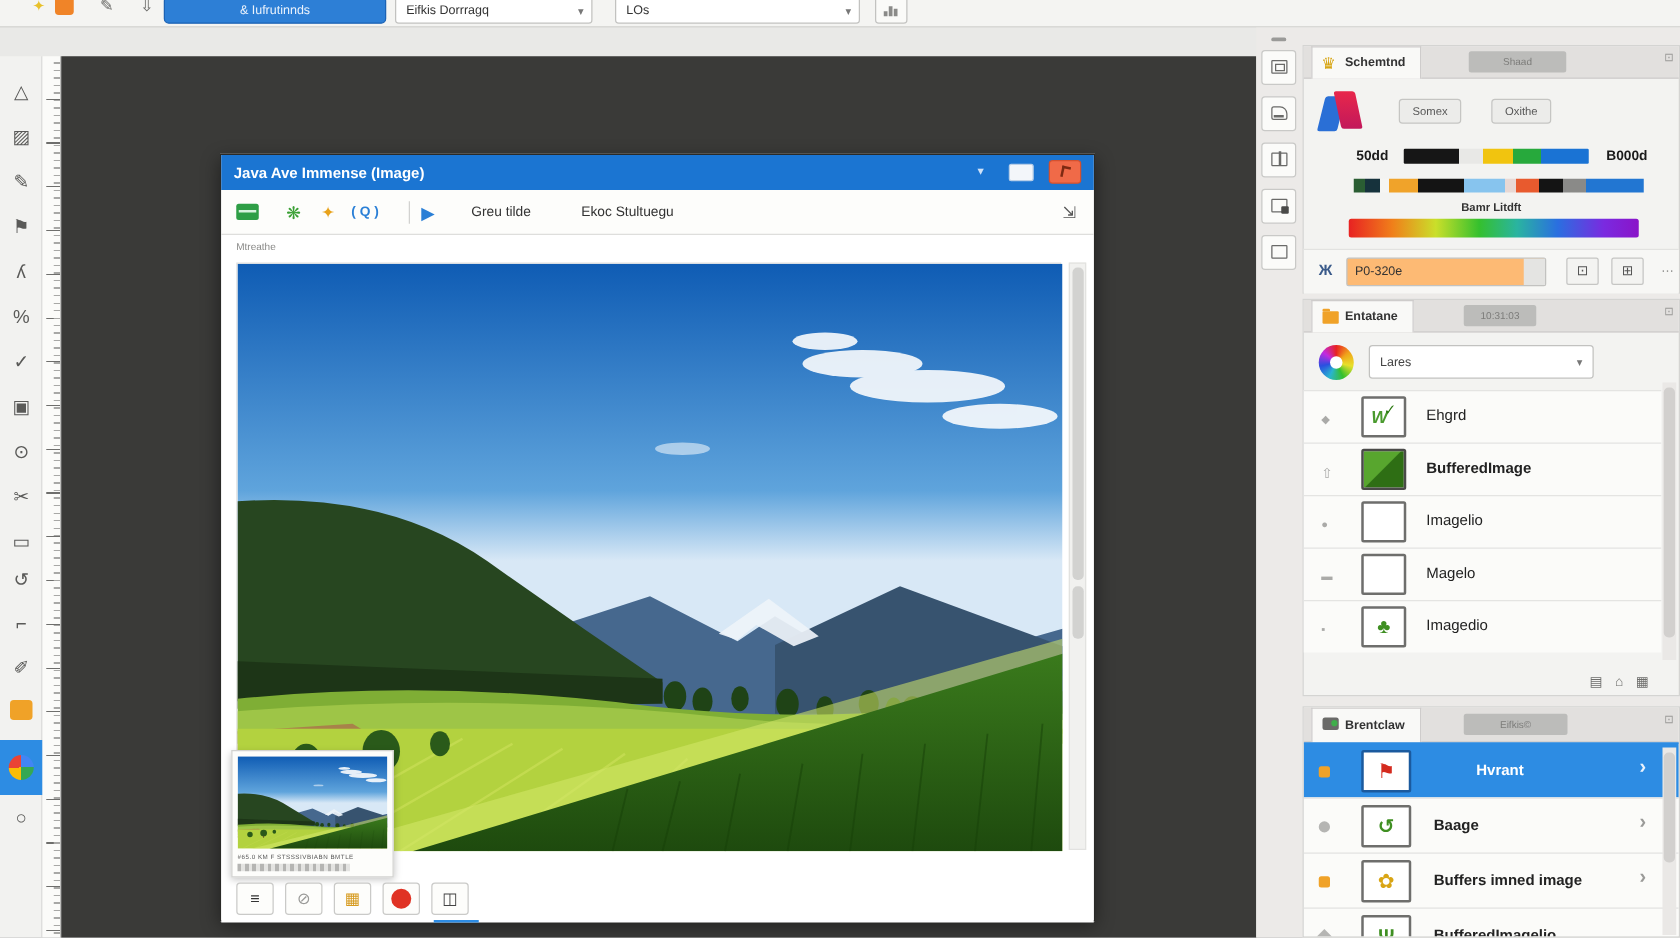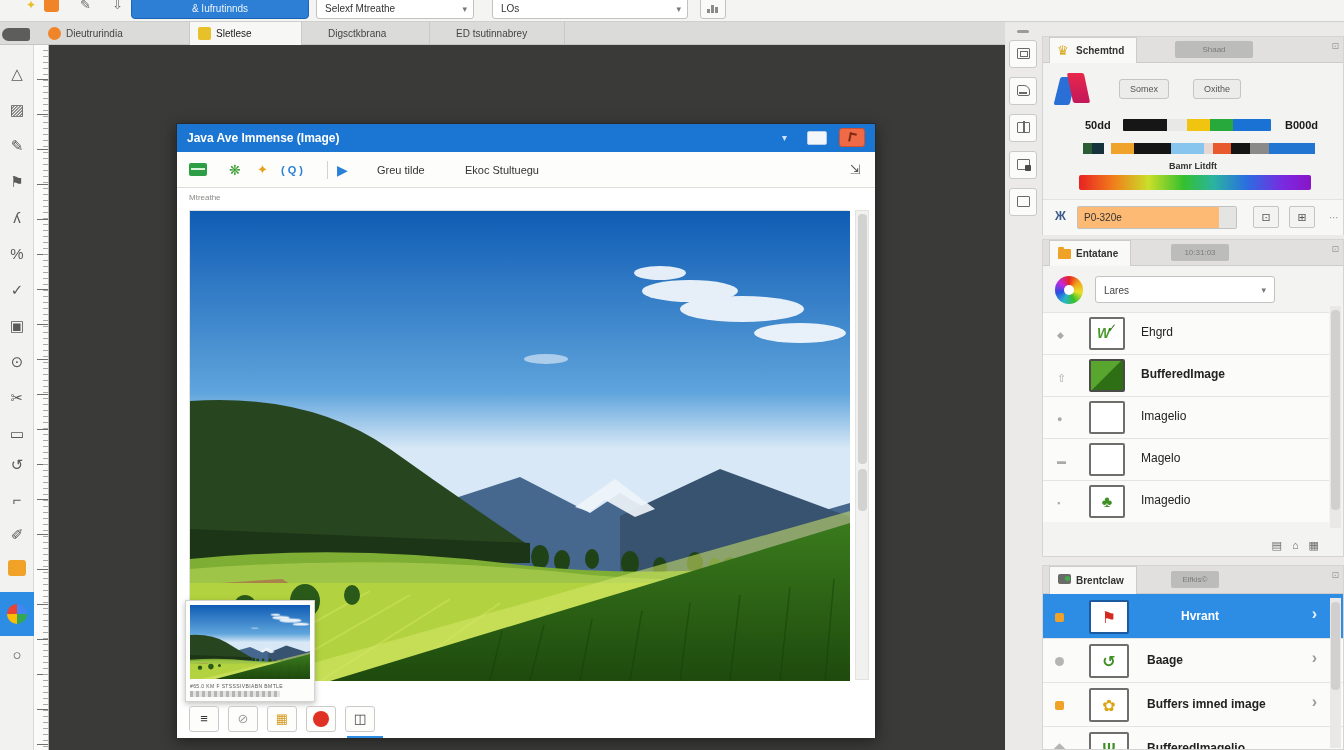--- a/index.html
+++ b/index.html
@@ -149,53 +149,36 @@
 
 <div id="app">
 
   <div class="top-toolbar">
     <span class="tt-spark">✦</span>
     <div class="tt-orange"></div>
     <span class="tt-icon" style="left:80px; top:-3px;">✎</span>
     <span class="tt-icon" style="left:112px; top:-3px;">⇩</span>
     <div class="btn-primary">&amp; Iufrutinnds</div>
     <div class="dropdown dd1">
-      <span>Selexf Mtreathe</span>
+      <span>Eifkis Dorrragq</span>
       <span class="caret">▾</span>
     </div>
     <div class="dropdown dd2">
       <span>LOs</span>
       <span class="caret">▾</span>
     </div>
     <div class="tt-chart-btn">
       <span class="mini-bars">
           <i style="height:4px"></i>
           <i style="height:8px"></i>
           <i style="height:6px"></i>
         </span>
     </div>
   </div>
 
-  <div class="tab-bar">
-    <div class="tb-blob"></div>
-    <div class="tab t1">
-      <span class="tico tico-orange"></span>
-      <span>Dieutrurindia</span>
-    </div>
-    <div class="tab t2 active">
-      <span class="tico tico-yellow"></span>
-      <span>Sletlese</span>
-    </div>
-    <div class="tab t3">
-      <span>Digsctkbrana</span>
-    </div>
-    <div class="tab t4">
-      <span>ED tsutinnabrey</span>
-    </div>
-  </div>
 
   <div class="tool-col">
     <div class="tool" style="top:14px"><span>△</span></div>
     <div class="tool" style="top:50px"><span>▨</span></div>
     <div class="tool" style="top:86px"><span>✎</span></div>
     <div class="tool" style="top:122px"><span>⚑</span></div>
     <div class="tool" style="top:158px"><span>ʎ</span></div>
     <div class="tool" style="top:194px"><span>%</span></div>
     <div class="tool" style="top:230px"><span>✓</span></div>
     <div class="tool" style="top:266px"><span>▣</span></div>
@@ -444,21 +427,21 @@
         <i style="top:4px; height:200px;"></i>
       </div>
   </div>
 
   <div class="panel" style="top:565px; height:185px; overflow:hidden;">
     <div class="p-tabs" style="height:28px;">
       <div class="p-tab-active" style="height:28px; line-height:28px;">
         <span class="bubble"></span>
         <span>Brentclaw</span>
       </div>
-      <div class="p-tab-chip" style="left:128px; width:48px; text-align:center; top:5px;">Eifkis©</div>
+      <div class="p-tab-chip" style="left:128px; width:83px; text-align:center; top:5px;">Eifkis©</div>
       <span class="p-fold">⊡</span>
     </div>
 
     <div class="orow selected">
       <span class="obullet ob-orange"></span>
       <span class="thumb"><span class="tglyph" style="color:#d42a1e; line-height:32px;">⚑</span></span>
       <span class="lbl">Hvrant</span>
       <span class="ochev">›</span>
     </div>
     <div class="orow">

